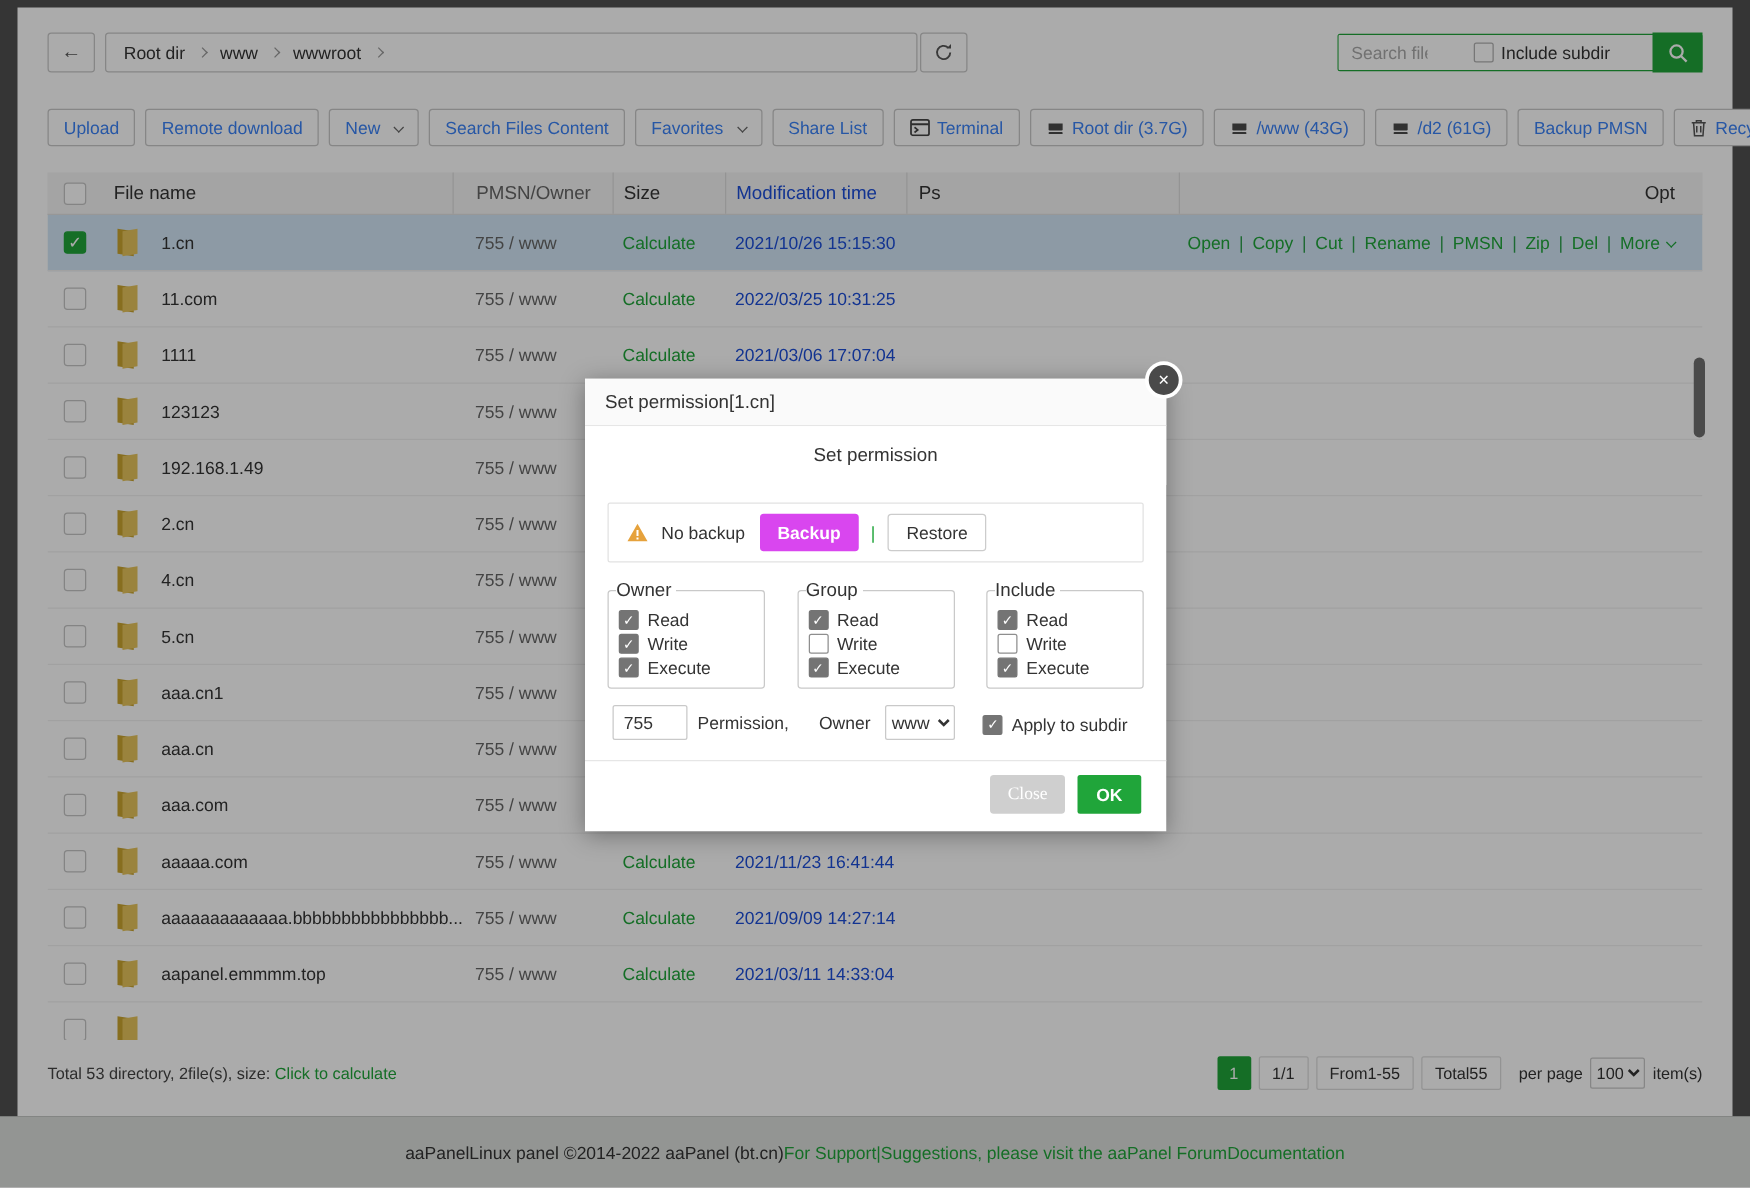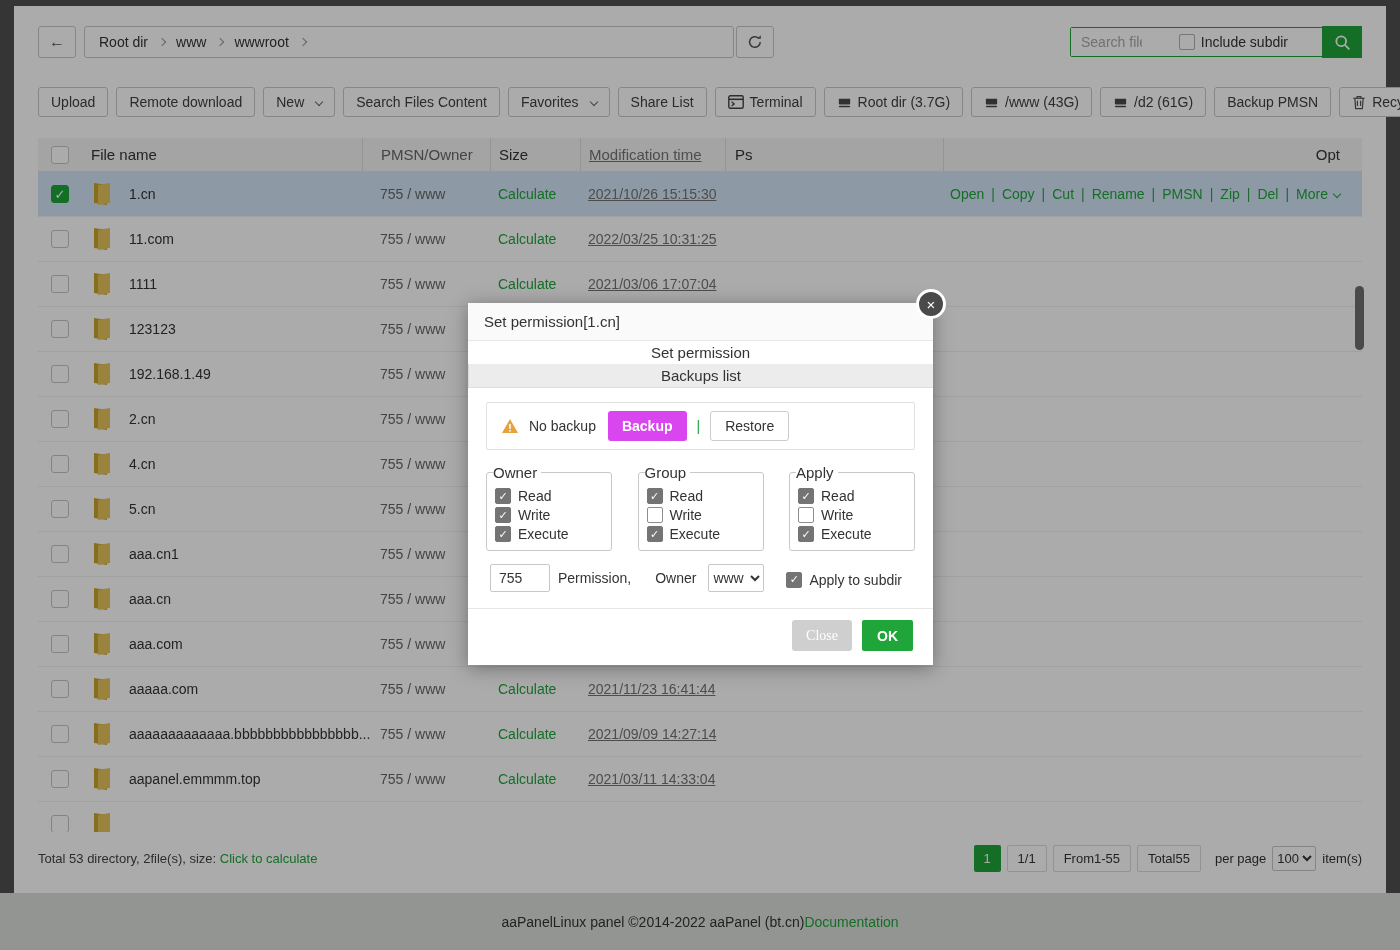--- a/index.html
+++ b/index.html
@@ -18,34 +18,34 @@
   .refresh-btn { margin-left:2px; }
   .search-wrap { margin-left:auto; display:flex; align-items:center; height:30px; border:1px solid #20a53a; border-radius:2px; width:292px; background:#fff;gap:27px; }
   .search-wrap input { flex:1; min-width:0; border:none; outline:none; height:28px; padding:0 10px; font-size:14px; font-family:inherit; color:#333; }
   .search-wrap input::placeholder { color:#a9a9a9; }
   .inc-label { display:flex; align-items:center; gap:6px; font-size:14px; color:#333; padding-right:8px; white-space:nowrap; cursor:pointer; }
   .cb-sm { width:16px; height:16px; border:1px solid #b0b0b0; border-radius:2px; background:#fff; display:inline-block; }
   .search-btn { width:40px; height:32px; margin:-1px; background:#20a53a; border:none; display:flex; align-items:center; justify-content:center; cursor:pointer; }
 
   
   .toolbar { display:flex; align-items:center; height:30px; margin-bottom:21px; }
-  .tb-btn { height:30px; border:1px solid #c8c8c8; border-radius:3px; background:#fff; color:#404040; font-size:14px; font-family:inherit; padding:0 12px; margin-right:8px; display:flex; align-items:center; gap:6px; cursor:pointer; white-space:nowrap; }
+  .tb-btn { height:30px; border:1px solid #c8c8c8; border-radius:3px; background:#fff; color:#3b82f6; font-size:14px; font-family:inherit; padding:0 12px; margin-right:8px; display:flex; align-items:center; gap:6px; cursor:pointer; white-space:nowrap; }
   .tb-btn svg { flex:0 0 auto; }
 
   
   .thead { display:flex; align-items:center; height:34px; background:#f5f5f5; border-bottom:1px solid #e2e2e2; color:#333; font-size:15px; }
   .rows { height:660px; overflow:hidden; }
   .trow { display:flex; align-items:center; height:45px; border-bottom:1px solid #f1f1f1; }
   .trow.selected { background:#d2e6f6; }
   .cell { flex:0 0 auto; }
   .c-check { width:44px; display:flex; justify-content:center; }
   .c-name  { width:280px; display:flex; align-items:center; gap:16px; padding-left:9px; }
   .c-pmsn  { width:128px; padding-left:18px; color:#666; }
   .c-size  { width:90px;  padding-left:8px; }
-  .c-time  { width:145px; padding-left:8px; color:#737373;text-decoration:underline; }
+  .c-time  { width:145px; padding-left:8px; color:#1d4ed8; }
   .c-ps    { width:218px; padding-left:9px; }
   .c-opt   { flex:1 1 auto; text-align:right; padding-right:22px; white-space:nowrap; }
   .thead .c-pmsn, .thead .c-size, .thead .c-time, .thead .c-ps, .thead .c-opt { border-left:1px solid #ddd; align-self:stretch; display:flex; align-items:center; }
   .thead .c-opt { justify-content:flex-end; }
   .thead .c-name { padding-left:9px; }
   .rowcb { width:18px; height:18px; border:1px solid #c5c5c5; border-radius:3px; background:#fff; display:inline-flex; align-items:center; justify-content:center; cursor:pointer; }
   .rowcb.on { background:#20a53a; border-color:#20a53a; }
   .rowcb.on::after { content:"\2713"; color:#fff; font-size:13px; font-weight:bold; }
   .fsvg { display:block; }
   .fname { color:#333; cursor:pointer; }
@@ -527,32 +527,32 @@
         <span class="pg-box">Total55</span>
         <span class="pg-label">per page</span>
         <select class="pp-select"><option>100</option></select>
         <span>item(s)</span>
       </div>
     </div>
   </div>
 
   <div class="bottombar">
     <span class="copy">aaPanelLinux panel ©2014-2022 aaPanel (bt.cn)</span>
+    <a>For Support|Suggestions, please visit the aaPanel Forum</a>
     <a>Documentation</a>
   </div>
 
   <div class="overlay"></div>
   <div class="modal">
     <button class="modal-close">
         <span></span>
       </button>
     <div class="modal-title">Set permission[1.cn]</div>
     <div class="modal-tabs">
       <div class="mtab active">Set permission</div>
-      <div class="mtab">Backups list</div>
     </div>
     <div class="modal-body">
       <div class="backup-box">
         <svg width="18" height="16" viewBox="0 0 18 16">
             <path d="M9 1 L17 15 H1 Z" fill="#e6a23c"></path>
             <rect x="8.2" y="6" width="1.6" height="4.8" fill="#fff"></rect>
             <rect x="8.2" y="12" width="1.6" height="1.6" fill="#fff"></rect>
           </svg>
         <span class="status">No backup</span>
         <button class="btn-green">Backup</button>
@@ -584,21 +584,21 @@
           <div class="cbrow">
               <span class="cb"></span>
               <span class="cb-label">Write</span>
             </div>
           <div class="cbrow">
               <span class="cb on"></span>
               <span class="cb-label">Execute</span>
             </div>
         </fieldset>
         <fieldset>
-          <legend>Apply</legend>
+          <legend>Include</legend>
           <div class="cbrow">
               <span class="cb on"></span>
               <span class="cb-label">Read</span>
             </div>
           <div class="cbrow">
               <span class="cb"></span>
               <span class="cb-label">Write</span>
             </div>
           <div class="cbrow">
               <span class="cb on"></span>

